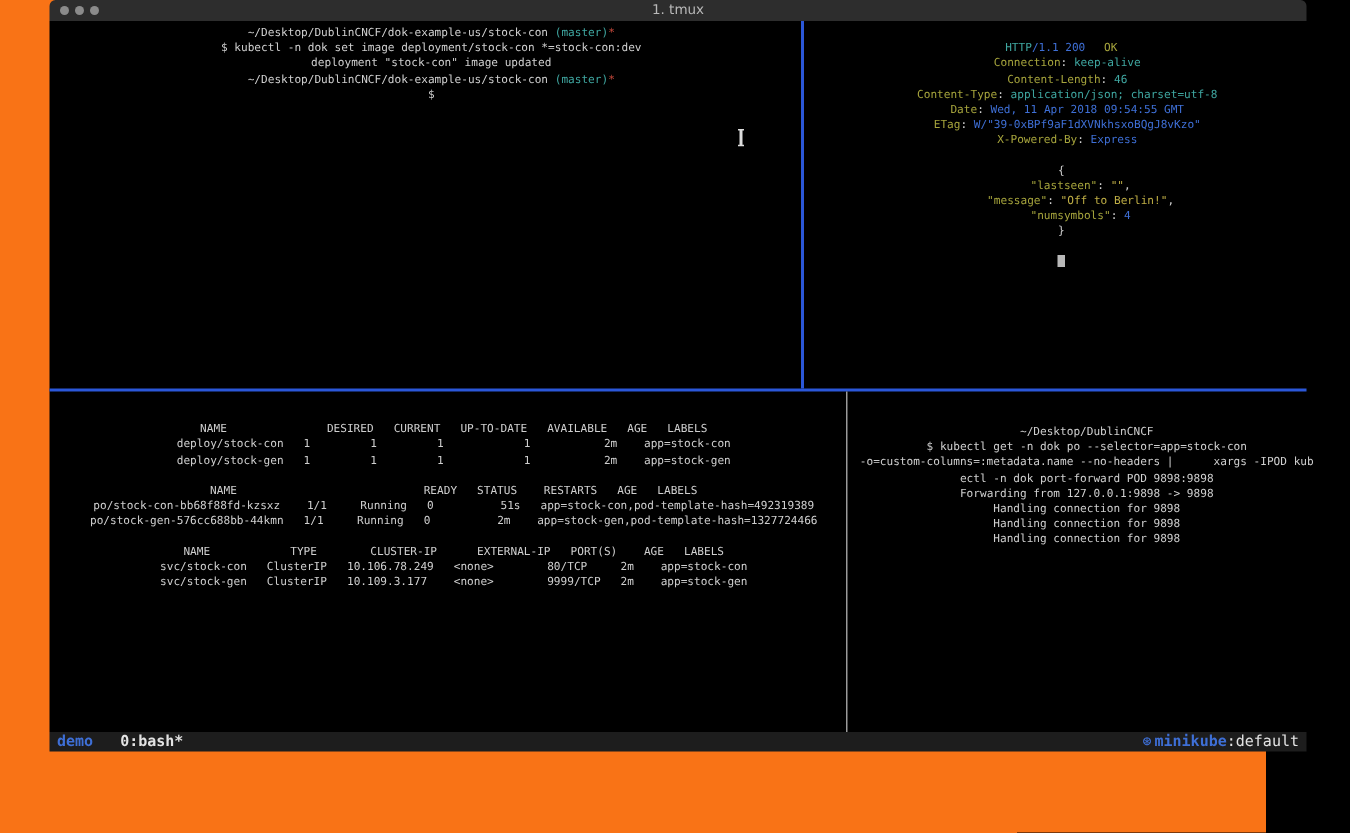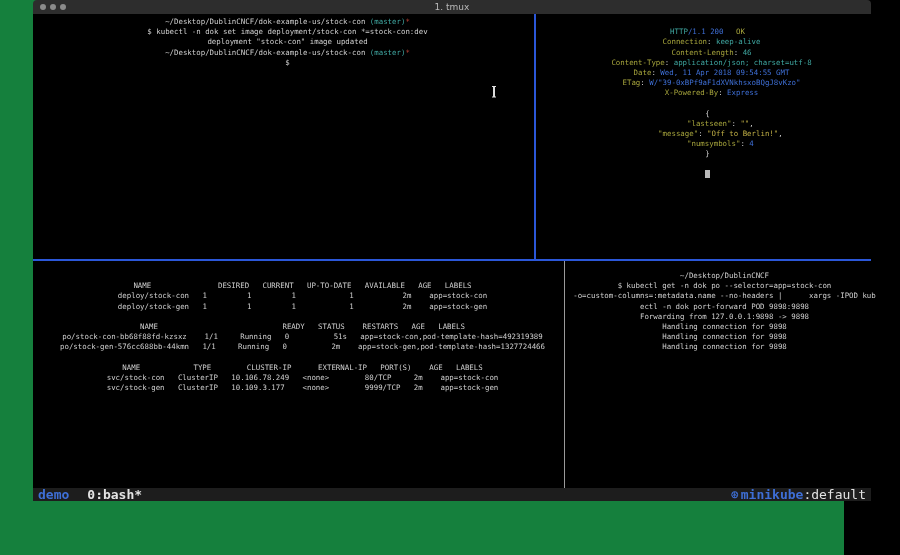--- a/index.html
+++ b/index.html
@@ -1,41 +1,41 @@
 <!DOCTYPE html>
 <html><head>
 <meta charset="utf-8">
 <style>
   html,body{margin:0;padding:0;background:#000;}
   body{width:900px;height:555px;overflow:hidden;}
-  .screen{position:relative;width:844px;height:555px;background:#15803d;font-family:"DejaVu Sans Mono",monospace;}
+  .screen{position:relative;width:844px;height:555px;background:#f97316;font-family:"DejaVu Sans Mono",monospace;}
   .window{position:absolute;left:33px;top:0;width:838px;height:501px;}
   .titlebar{position:relative;height:14px;background:#2d2d2d;border-radius:4px 4px 0 0;display:flex;align-items:center;}
   .lights{position:absolute;left:7px;top:4px;display:flex;gap:4px;}
   .light{width:6px;height:6px;border-radius:50%;background:#8b8b8b;display:inline-block;}
   .title{width:100%;text-align:center;color:#b9b9b9;font-size:9px;font-family:"DejaVu Sans",sans-serif;}
   .content{position:relative;height:474px;background:#000;text-align:center;}
   .pane{position:absolute;overflow:hidden;font-size:7.4px;line-height:10.2px;}
   .tl-pane{left:0;top:0;width:501px;height:245px;padding:3px 0 0 4px;}
   .tr-pane{left:503px;top:0;width:335px;height:245px;padding:3px 0 0 4px;}
   .bl-pane{left:0;top:247px;width:531px;height:227px;padding:10px 0 0 4px;}
-  .br-pane{left:533px;top:247px;width:305px;height:227px;padding:10px 0 0 6px;overflow:visible;}
+  .br-pane{left:533px;top:247px;width:305px;height:227px;padding:22px 0 0 6px;overflow:visible;}
   .divider{position:absolute;}
   .v-top{left:501px;top:0;width:2px;height:245px;background:#2b57d8;}
   .h-mid{left:0;top:245px;width:838px;height:2px;background:#2b57d8;}
   .v-bottom{left:531px;top:247px;width:1px;height:227px;background:#9a9a9a;}
   .tl{white-space:pre;height:10.2px;}
   .sg-w{color:#cfcfcf;}
   .sg-c{color:#3fa7a1;}
   .sg-b{color:#3e6fd6;}
   .sg-o{color:#a6a43c;margin-left:8px;}
   .sg-y{color:#bfae45;}
   .sg-r{color:#c2473a;}
   .sg-cur{display:inline-block;width:4.5px;height:8.5px;background:#b9b9b9;vertical-align:-1px;}
-  .statusbar{height:13px;background:#1d1d1d;display:flex;justify-content:space-between;align-items:center;font-size:13px;padding:0 5px;}
+  .statusbar{height:13px;background:#1d1d1d;display:flex;justify-content:space-between;align-items:center;font-size:10px;padding:0 5px;}
   .sb-left,.sb-right{display:flex;align-items:center;}
   .sb-session{color:#3e6fd6;font-weight:bold;margin-right:6px;}
   .sb-window{color:#e3e3e3;font-weight:bold;padding-left:12px;}
   .sb-kicon{color:#3e6fd6;margin-right:2px;}
   .sb-kctx{color:#3e6fd6;font-weight:bold;}
   .sb-kns{color:#e3e3e3;}
   .ibeam{position:absolute;left:457px;top:71px;width:7px;height:13px;}
   .ibeam::before{content:"";position:absolute;left:3px;top:1px;width:1.5px;height:11px;background:#dcdcdc;box-shadow:0 0 1px #000;}
   .ibeam::after{content:"";position:absolute;left:1.5px;top:0.5px;width:4.5px;height:1.5px;background:#dcdcdc;box-shadow:0 10.5px 0 #dcdcdc;}
 </style>

